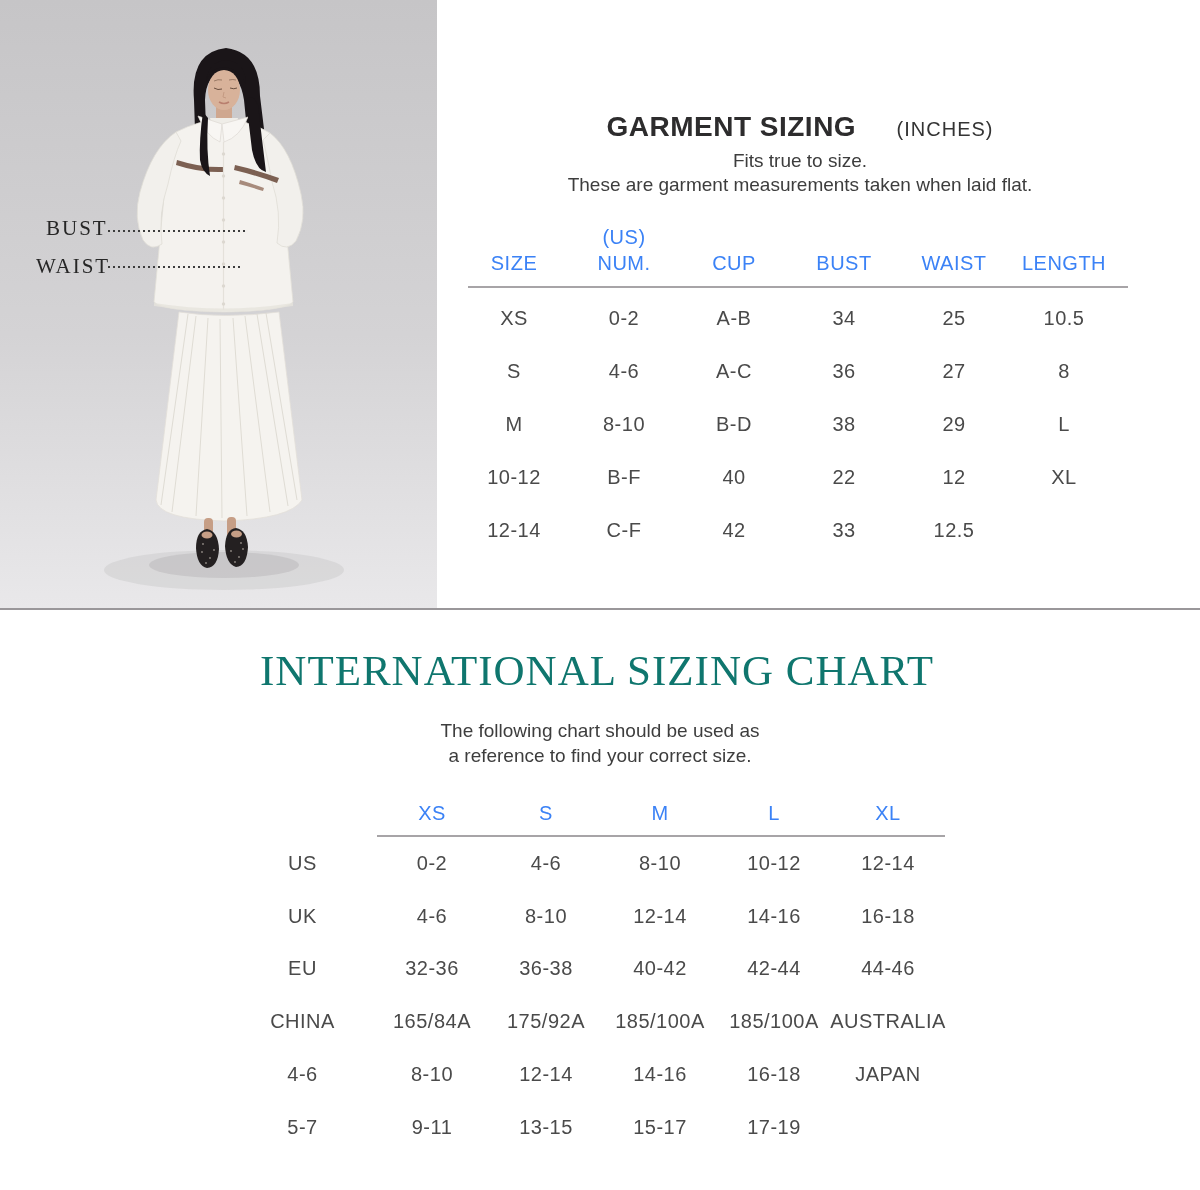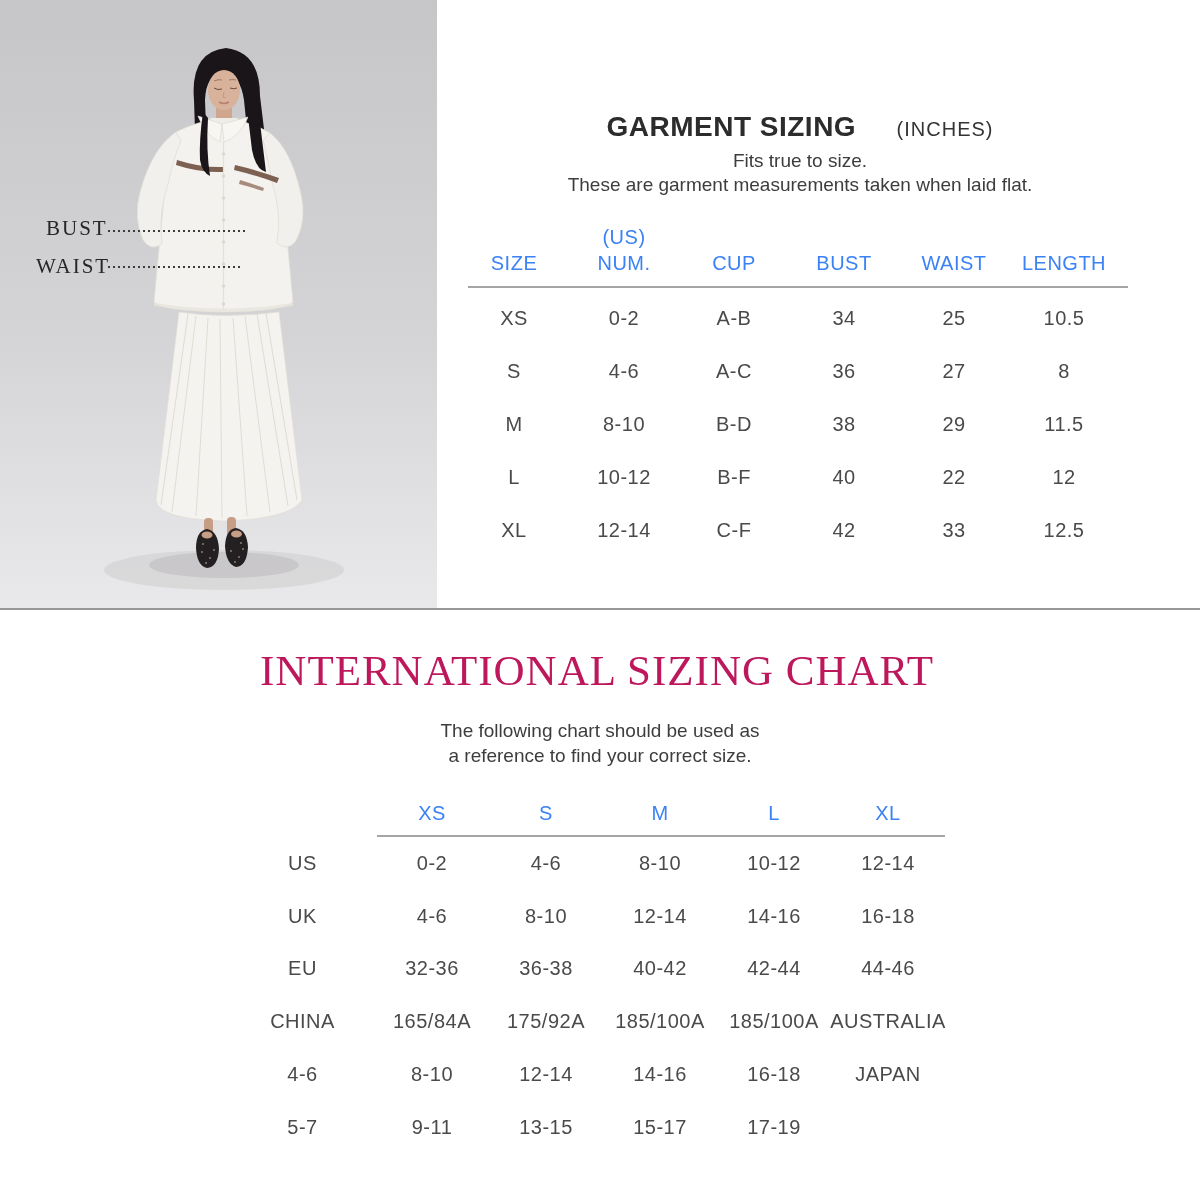--- a/index.html
+++ b/index.html
@@ -34,21 +34,21 @@
   .cellh{text-align:center;font-size:20px;color:#3b82f6;letter-spacing:.5px;line-height:26px;}
   .g-rule{position:absolute;left:468px;top:286px;width:660px;height:2px;background:#a7a4a7;}
   .g-rows{position:absolute;left:459px;top:292px;width:660px;display:grid;
           grid-template-columns:repeat(6,110px);grid-auto-rows:53px;}
   .cellv{display:flex;align-items:center;justify-content:center;
          font-size:20px;color:#4a4a4a;letter-spacing:.5px;}
 
   
   .i-title{position:absolute;left:0;top:646px;width:1194px;text-align:center;
            font-family:"Liberation Serif",serif;font-weight:400;font-size:43px;
-           letter-spacing:1px;color:#be185d;}
+           letter-spacing:1px;color:#0f766e;}
   .i-sub{position:absolute;left:0;top:718px;width:1200px;text-align:center;
          font-size:19px;line-height:25px;color:#3d3d3d;}
   .i-head{left:230px;top:798px;width:715px;grid-template-columns:145px repeat(5,114px);
           height:30px;align-items:center;}
   .i-rule{position:absolute;left:377px;top:835px;width:568px;height:2px;background:#a7a4a7;}
   .i-rows{position:absolute;left:230px;top:837px;width:715px;display:grid;
           grid-template-columns:145px repeat(5,114px);grid-auto-rows:52.8px;}
 </style>
 </head>
 <body>
@@ -184,21 +184,20 @@
     <div class="cellv">A-C</div>
     <div class="cellv">36</div>
     <div class="cellv">27</div>
     <div class="cellv">8</div>
 
     <div class="cellv">M</div>
     <div class="cellv">8-10</div>
     <div class="cellv">B-D</div>
     <div class="cellv">38</div>
     <div class="cellv">29</div>
-    <div class="cellv">11.5</div>
 
     <div class="cellv">L</div>
     <div class="cellv">10-12</div>
     <div class="cellv">B-F</div>
     <div class="cellv">40</div>
     <div class="cellv">22</div>
     <div class="cellv">12</div>
 
     <div class="cellv">XL</div>
     <div class="cellv">12-14</div>

